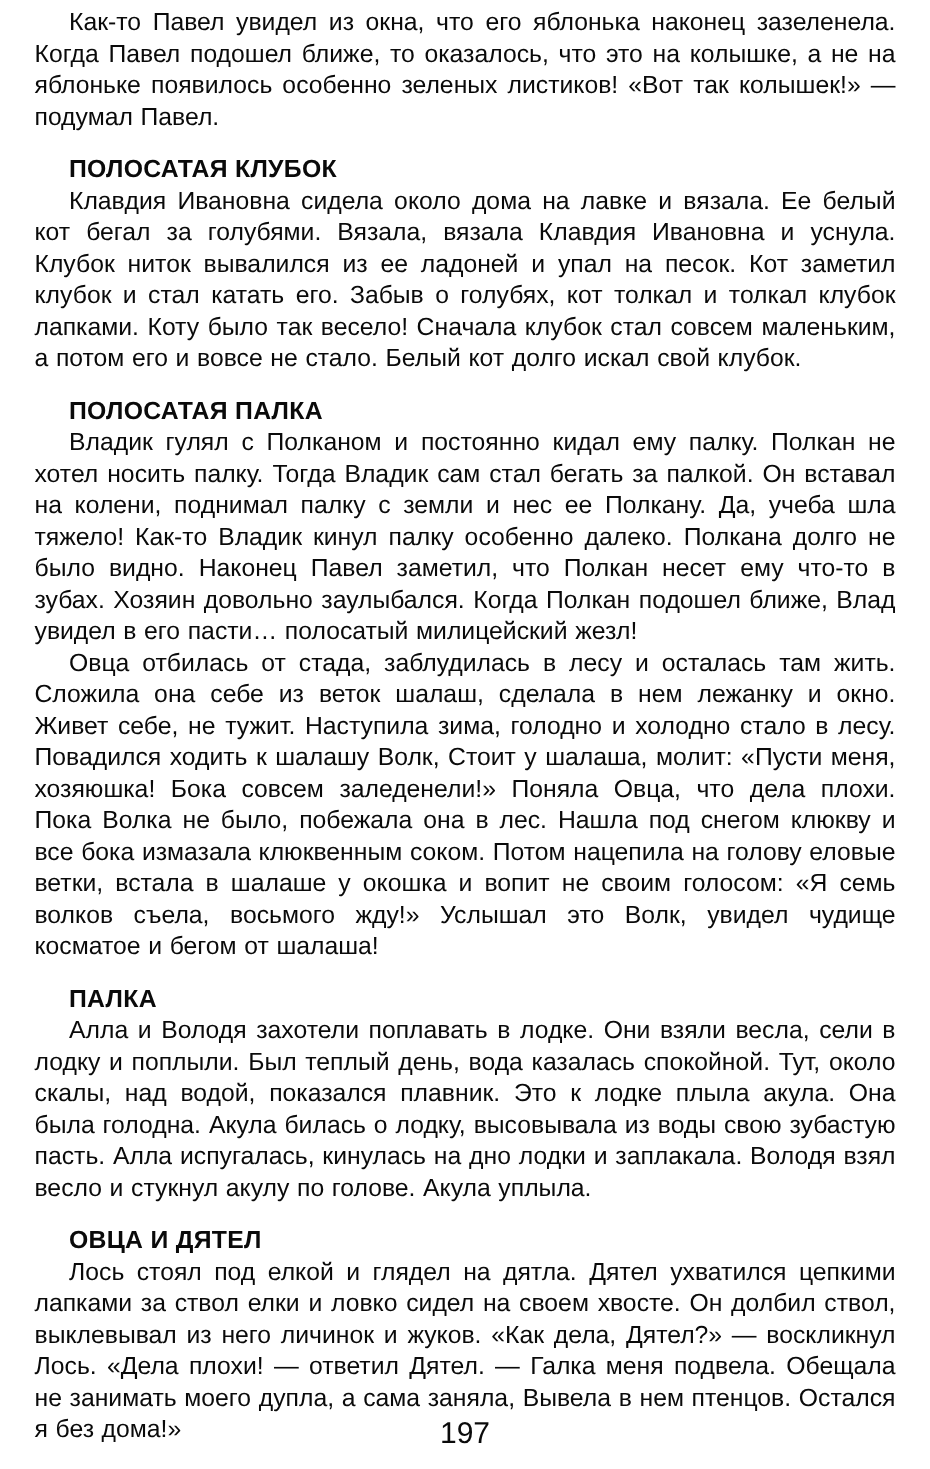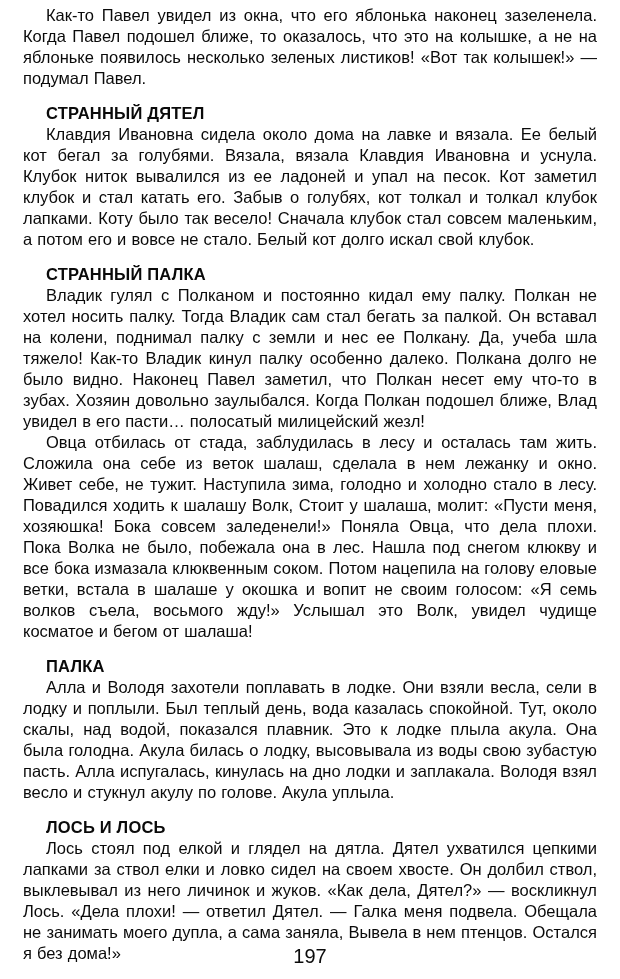--- a/index.html
+++ b/index.html
@@ -45,32 +45,32 @@
     line-height: 18px;
     color: #0a0a0a;
   }
 </style>
 </head>
 <body>
 
 <div class="page">
   <div class="content">
 
-    <p class="para">Как-то Павел увидел из окна, что его яблонька наконец зазеленела. Когда Павел подошел ближе, то оказалось, что это на колышке, а не на яблоньке появилось несколько зеленых листиков! «Вот так колышек!» — подумал Павел.</p>
+    <p class="para">Как-то Павел увидел из окна, что его яблонька наконец зазеленела. Когда Павел подошел ближе, то оказалось, что это на колышке, а не на яблоньке появилось особенно зеленых листиков! «Вот так колышек!» — подумал Павел.</p>
 
-    <div class="heading">СТРАННЫЙ ДЯТЕЛ</div>
+    <div class="heading">ПОЛОСАТАЯ КЛУБОК</div>
     <p class="para">Клавдия Ивановна сидела около дома на лавке и вязала. Ее белый кот бегал за голубями. Вязала, вязала Клавдия Ивановна и уснула. Клубок ниток вывалился из ее ладоней и упал на песок. Кот заметил клубок и стал катать его. Забыв о голубях, кот толкал и толкал клубок лапками. Коту было так весело! Сначала клубок стал совсем маленьким, а потом его и вовсе не стало. Белый кот долго искал свой клубок.</p>
 
-    <div class="heading">СТРАННЫЙ ПАЛКА</div>
+    <div class="heading">ПОЛОСАТАЯ ПАЛКА</div>
     <p class="para">Владик гулял с Полканом и постоянно кидал ему палку. Полкан не хотел носить палку. Тогда Владик сам стал бегать за палкой. Он вставал на колени, поднимал палку с земли и нес ее Полкану. Да, учеба шла тяжело! Как-то Владик кинул палку особенно далеко. Полкана долго не было видно. Наконец Павел заметил, что Полкан несет ему что-то в зубах. Хозяин довольно заулыбался. Когда Полкан подошел ближе, Влад увидел в его пасти… полосатый милицейский жезл!</p>
 
     <p class="para">Овца отбилась от стада, заблудилась в лесу и осталась там жить. Сложила она себе из веток шалаш, сделала в нем лежанку и окно. Живет себе, не тужит. Наступила зима, голодно и холодно стало в лесу. Повадился ходить к шалашу Волк, Стоит у шалаша, молит: «Пусти меня, хозяюшка! Бока совсем заледенели!» Поняла Овца, что дела плохи. Пока Волка не было, побежала она в лес. Нашла под снегом клюкву и все бока измазала клюквенным соком. Потом нацепила на голову еловые ветки, встала в шалаше у окошка и вопит не своим голосом: «Я семь волков съела, восьмого жду!» Услышал это Волк, увидел чудище косматое и бегом от шалаша!</p>
 
     <div class="heading">ПАЛКА</div>
     <p class="para">Алла и Володя захотели поплавать в лодке. Они взяли весла, сели в лодку и поплыли. Был теплый день, вода казалась спокойной. Тут, около скалы, над водой, показался плавник. Это к лодке плыла акула. Она была голодна. Акула билась о лодку, высовывала из воды свою зубастую пасть. Алла испугалась, кинулась на дно лодки и заплакала. Володя взял весло и стукнул акулу по голове. Акула уплыла.</p>
 
-    <div class="heading">ЛОСЬ И ЛОСЬ</div>
+    <div class="heading">ОВЦА И ДЯТЕЛ</div>
     <p class="para">Лось стоял под елкой и глядел на дятла. Дятел ухватился цепкими лапками за ствол елки и ловко сидел на своем хвосте. Он долбил ствол, выклевывал из него личинок и жуков. «Как дела, Дятел?» — воскликнул Лось. «Дела плохи! — ответил Дятел. — Галка меня подвела. Обещала не занимать моего дупла, а сама заняла, Вывела в нем птенцов. Остался я без дома!»</p>
 
   </div>
 
   <div class="page-number">197</div>
 </div>
 
 </body></html>

